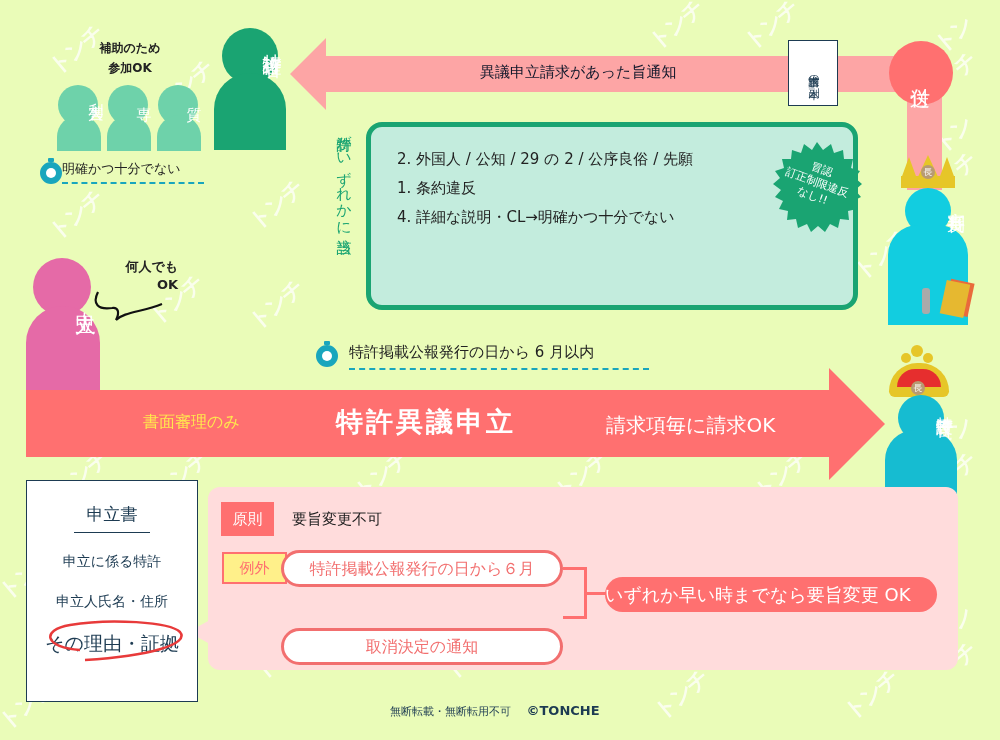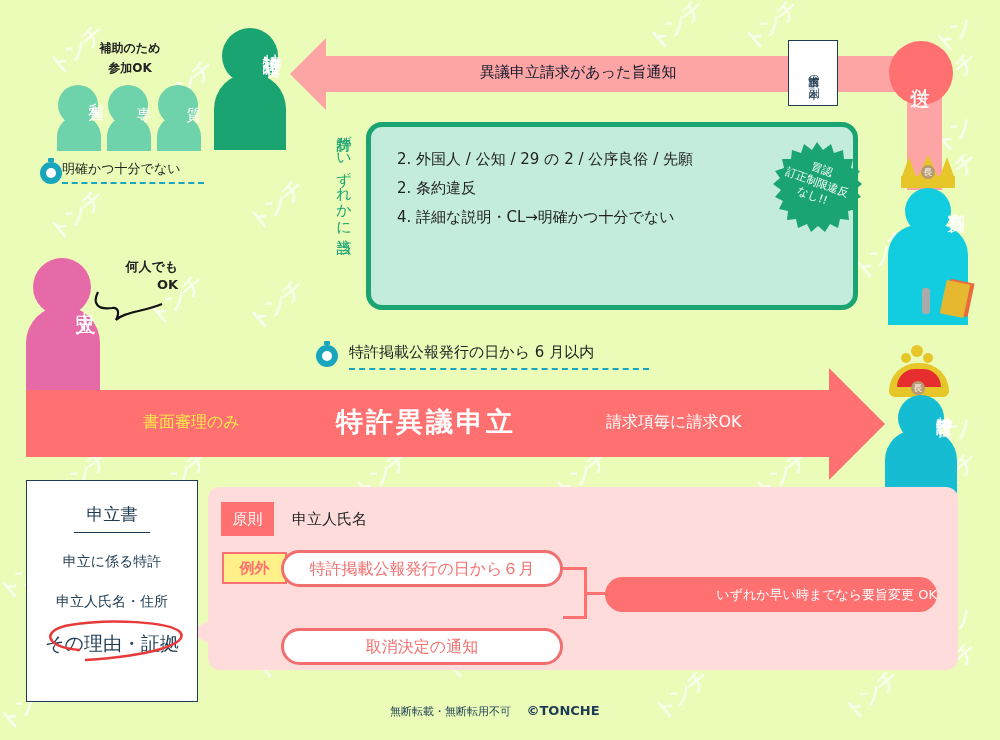--- a/index.html
+++ b/index.html
@@ -108,21 +108,21 @@
   <div class="body" style="left:0;top:75px;width:80px;height:100px;background:#12cde0;border-radius:30px 30px 0 0;"></div>
   <div class="label" style="top:48px;font-size:18px;">審判長</div>
   <div style="position:absolute;left:34px;top:138px;width:8px;height:26px;background:#aaa;border-radius:3px;"></div>
   <div style="position:absolute;left:55px;top:132px;width:24px;height:34px;background:#e6b830;transform:rotate(12deg);box-shadow:4px -2px 0 #e96a3c;"></div>
 </div>
 
 <div class="abs vtext" style="left:334px;top:125px;height:185px;font-size:15px;color:#1aa472;">特許がいずれかに該当</div>
 <div class="abs" style="left:366px;top:122px;width:492px;height:188px;background:#c3ecdd;border:5px solid #1aa472;border-radius:16px;box-sizing:border-box;">
   <ul class="list" style="margin:0;padding:18px 0 0 26px;">
     <li>2. 外国人 / 公知 / 29 の 2 / 公序良俗 / 先願</li>
-    <li>2. 条約違反</li>
+    <li>1. 条約違反</li>
     <li>4. 詳細な説明・CL→明確かつ十分でない</li>
   </ul>
 </div>
 
 <div class="abs" style="left:770px;top:140px;width:94px;height:94px;">
   <svg width="94" height="94" viewBox="0 0 94 94" style="position:absolute;left:0;top:0;">
     <polygon fill="#1aa472" points="47,2 53,10 61,4 64,13 73,10 74,19 83,19 81,28 90,31 85,38 92,44 85,50 91,57 83,61 87,69 78,71 79,80 70,79 68,88 60,84 55,92 48,86 41,92 37,84 28,88 26,79 17,80 18,71 9,69 13,61 5,57 11,50 3,44 10,38 5,31 14,28 12,19 21,19 22,10 31,13 34,4 42,10"></polygon>
   </svg>
   <div style="position:absolute;left:0;top:22px;width:94px;text-align:center;color:#fff;font-size:11px;line-height:14px;transform:rotate(20deg);">
     <div>冒認</div>
@@ -145,21 +145,21 @@
 </svg>
 
 <div class="stopwatch" style="left:316px;top:345px;"></div>
 <div class="abs dash" style="left:349px;top:343px;width:300px;font-size:15px;padding-bottom:6px;">特許掲載公報発行の日から 6 月以内</div>
 
 <div class="abs" style="left:26px;top:368px;width:860px;height:112px;">
   <div style="position:absolute;left:0;top:22px;width:806px;height:67px;background:#ff7070;"></div>
   <div style="position:absolute;left:803px;top:0;width:0;height:0;border-top:56px solid transparent;border-bottom:56px solid transparent;border-left:56px solid #ff7070;"></div>
   <div style="position:absolute;left:117px;top:44px;color:#ffe94d;font-size:16px;">書面審理のみ</div>
   <div style="position:absolute;left:310px;top:36px;color:#fff;font-size:27px;letter-spacing:3px;font-weight:bold;">特許異議申立</div>
-  <div style="position:absolute;left:580px;top:44px;color:#fff;font-size:16px;">請求項毎に請求OK</div>
+  <div style="position:absolute;left:580px;top:44px;color:#fff;font-size:20px;">請求項毎に請求OK</div>
 </div>
 
 <div class="person" style="left:885px;top:345px;width:72px;height:155px;">
   <div style="position:absolute;left:2px;top:0;width:68px;height:54px;">
     <div style="position:absolute;left:24px;top:0;width:12px;height:12px;border-radius:50%;background:#e6c628;"></div>
     <div style="position:absolute;left:14px;top:8px;width:10px;height:10px;border-radius:50%;background:#e6c628;"></div>
     <div style="position:absolute;left:36px;top:8px;width:10px;height:10px;border-radius:50%;background:#e6c628;"></div>
     <div style="position:absolute;left:2px;top:18px;width:60px;height:34px;background:#e6c628;border-radius:30px 30px 6px 6px;"></div>
     <div style="position:absolute;left:10px;top:24px;width:44px;height:18px;background:#e62e2e;border-radius:22px 22px 0 0;"></div>
     <div style="position:absolute;left:24px;top:36px;width:14px;height:14px;border-radius:50%;background:#b89a72;color:#fff;font-size:9px;text-align:center;line-height:14px;">長</div>
@@ -176,27 +176,27 @@
   <div style="margin:22px auto 0;width:76px;border-bottom:1.5px solid #1d3b52;padding-bottom:6px;font-size:17px;">申立書</div>
   <div style="margin-top:20px;font-size:14px;">申立に係る特許</div>
   <div style="margin-top:22px;font-size:14px;">申立人氏名・住所</div>
   <div style="margin-top:20px;font-size:19px;">その理由・証拠</div>
 </div>
 <svg class="abs" style="left:40px;top:620px;" width="150" height="44" viewBox="0 0 150 44">
   <path d="M40,30 C5,28 0,10 30,5 C70,-2 130,2 140,12 C150,24 110,36 45,40" fill="none" stroke="#e83a3a" stroke-width="2.5"></path>
 </svg>
 
 <div class="abs" style="left:221px;top:502px;width:53px;height:34px;background:#ff7070;color:#fff;font-size:15px;line-height:34px;text-align:center;">原則</div>
-<div class="abs" style="left:292px;top:510px;font-size:15px;color:#222;">申立人氏名</div>
-
-<div class="abs" style="left:222px;top:552px;width:65px;height:32px;background:#fff08a;border:2px solid #ff7070;box-sizing:border-box;color:#ff7070;font-size:15px;line-height:28px;text-align:center;font-weight:bold;">例外</div>
+<div class="abs" style="left:292px;top:510px;font-size:15px;color:#222;">要旨変更不可</div>
+
+<div class="abs" style="left:222px;top:552px;width:65px;height:32px;background:#fff08a;border:2px solid #ff7070;box-sizing:border-box;color:#ff7070;font-size:15px;line-height:28px;text-align:center;font-weight:normal;">例外</div>
 <div class="pill" style="left:281px;top:550px;width:282px;height:37px;line-height:31px;">特許掲載公報発行の日から６月</div>
 <div class="pill" style="left:281px;top:628px;width:282px;height:37px;line-height:31px;">取消決定の通知</div>
 
 <div class="abs" style="left:563px;top:567px;width:24px;height:52px;border:3px solid #ff7070;border-left:none;box-sizing:border-box;"></div>
 <div class="abs" style="left:587px;top:592px;width:20px;height:3px;background:#ff7070;"></div>
 
-<div class="abs" style="left:605px;top:577px;width:332px;height:35px;background:#ff7070;border-radius:18px;color:#fff;font-size:13px;line-height:35px;text-align:right;">いずれか早い時までなら要旨変更 OK</div>
+<div class="abs" style="left:605px;top:577px;width:332px;height:35px;background:#ff7070;border-radius:18px;color:#fff;font-size:18px;line-height:35px;text-align:left;">いずれか早い時までなら要旨変更 OK</div>
 
 <div class="abs" style="left:390px;top:703px;font-size:11px;color:#1d3b52;">
   <span>無断転載・無断転用不可</span>
   <span style="margin-left:12px;font-weight:bold;font-size:13px;">©TONCHE</span>
 </div>
 
 </body></html>

